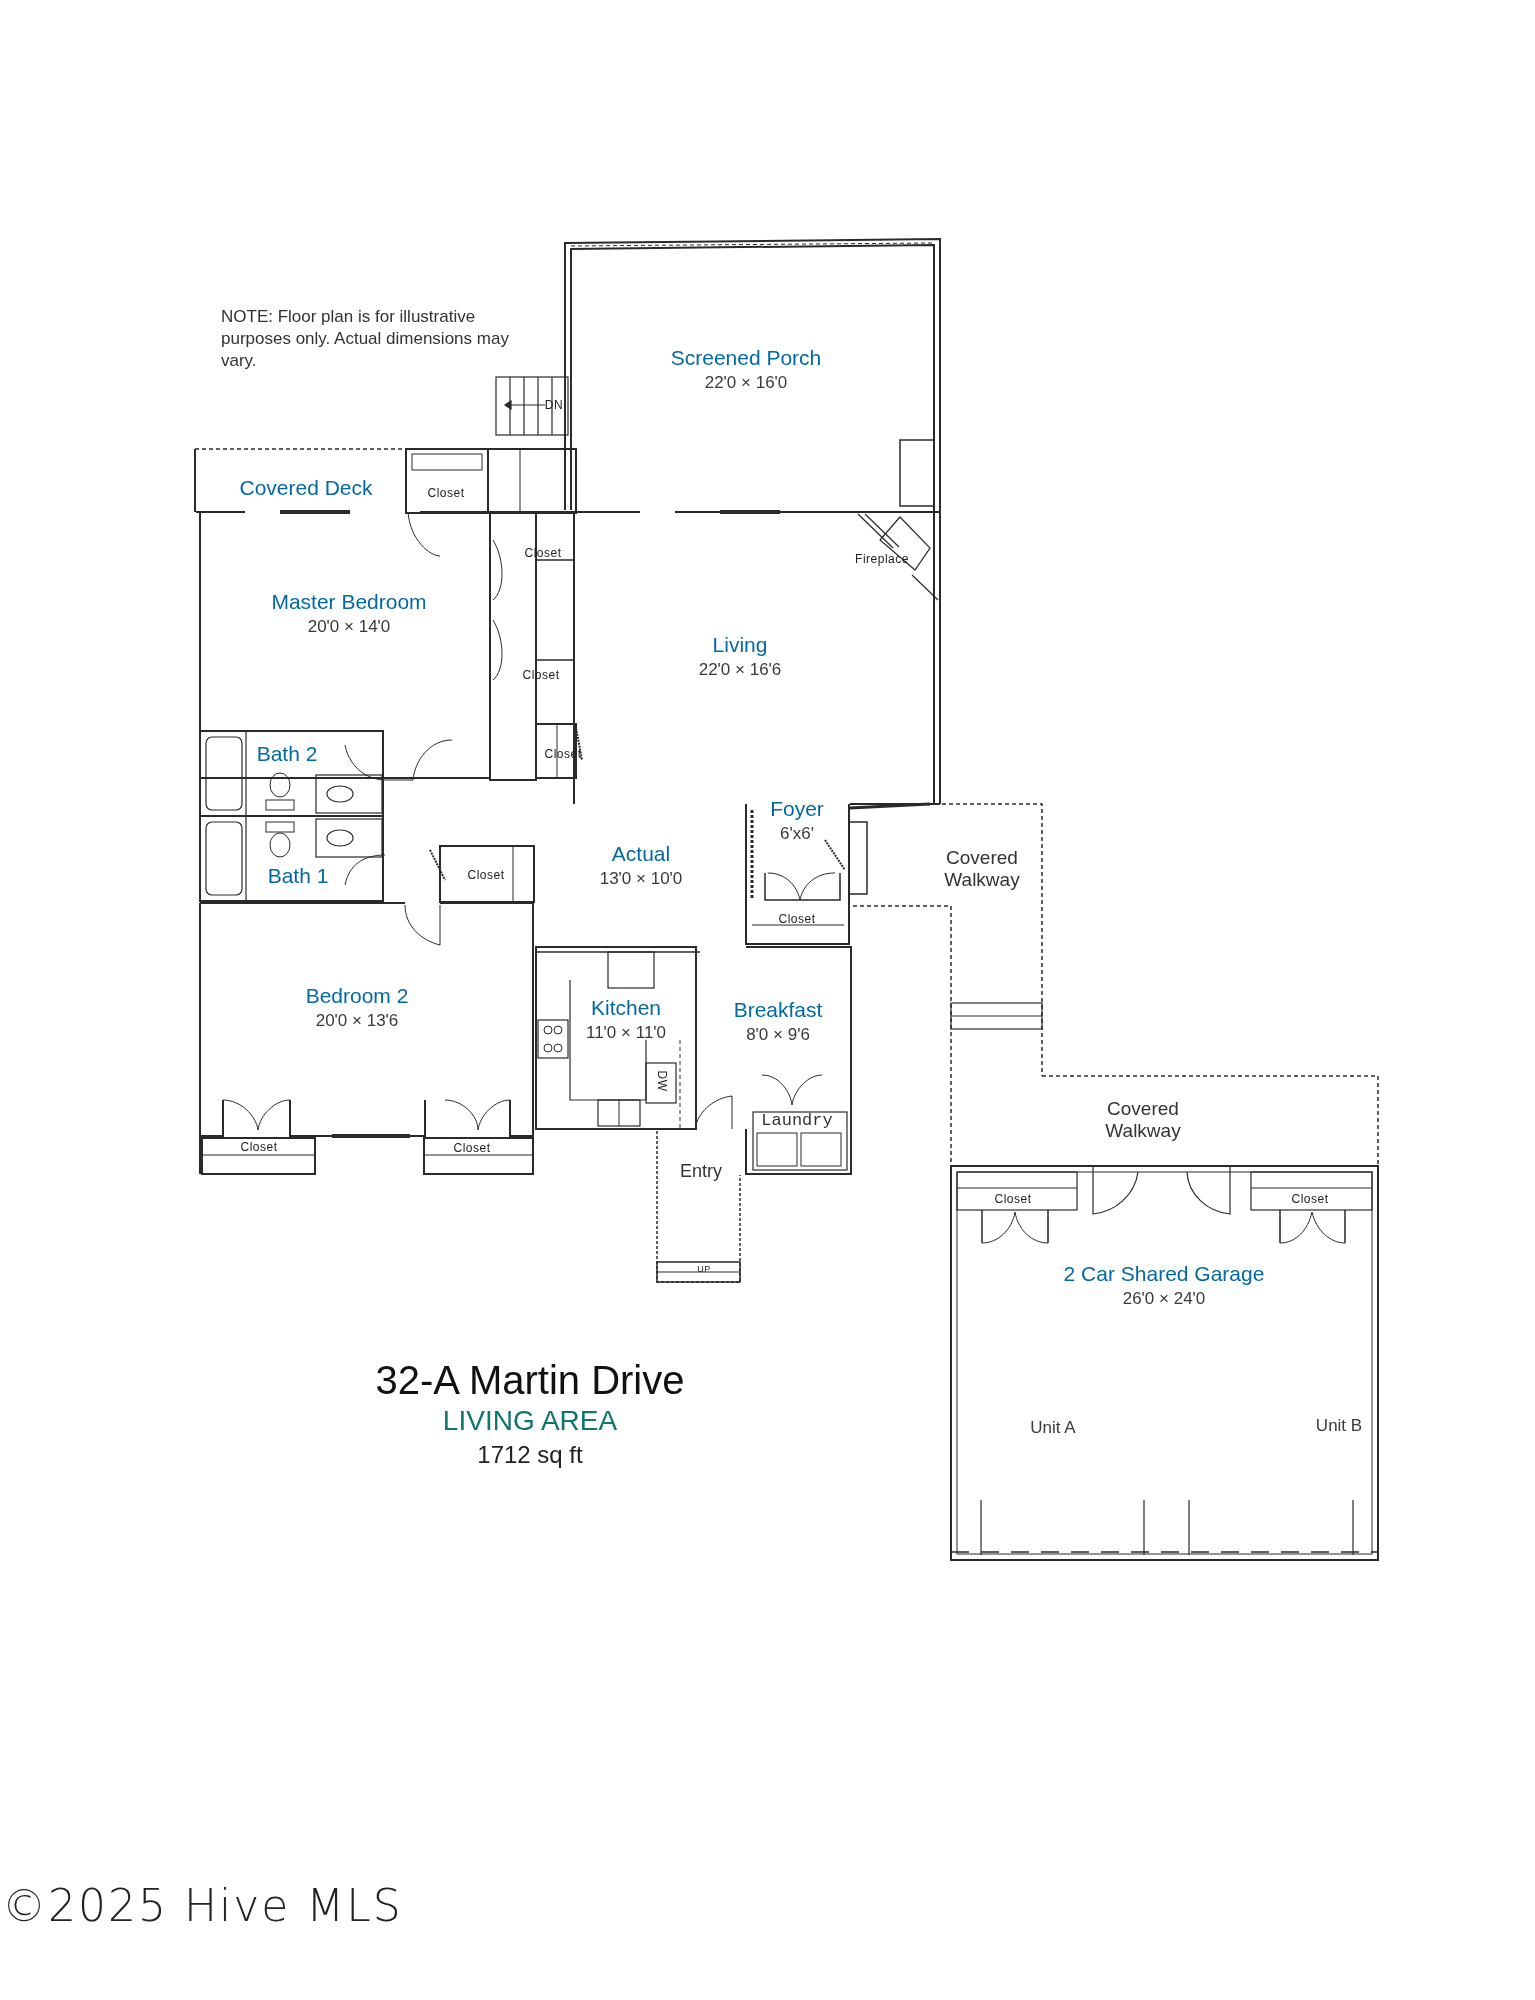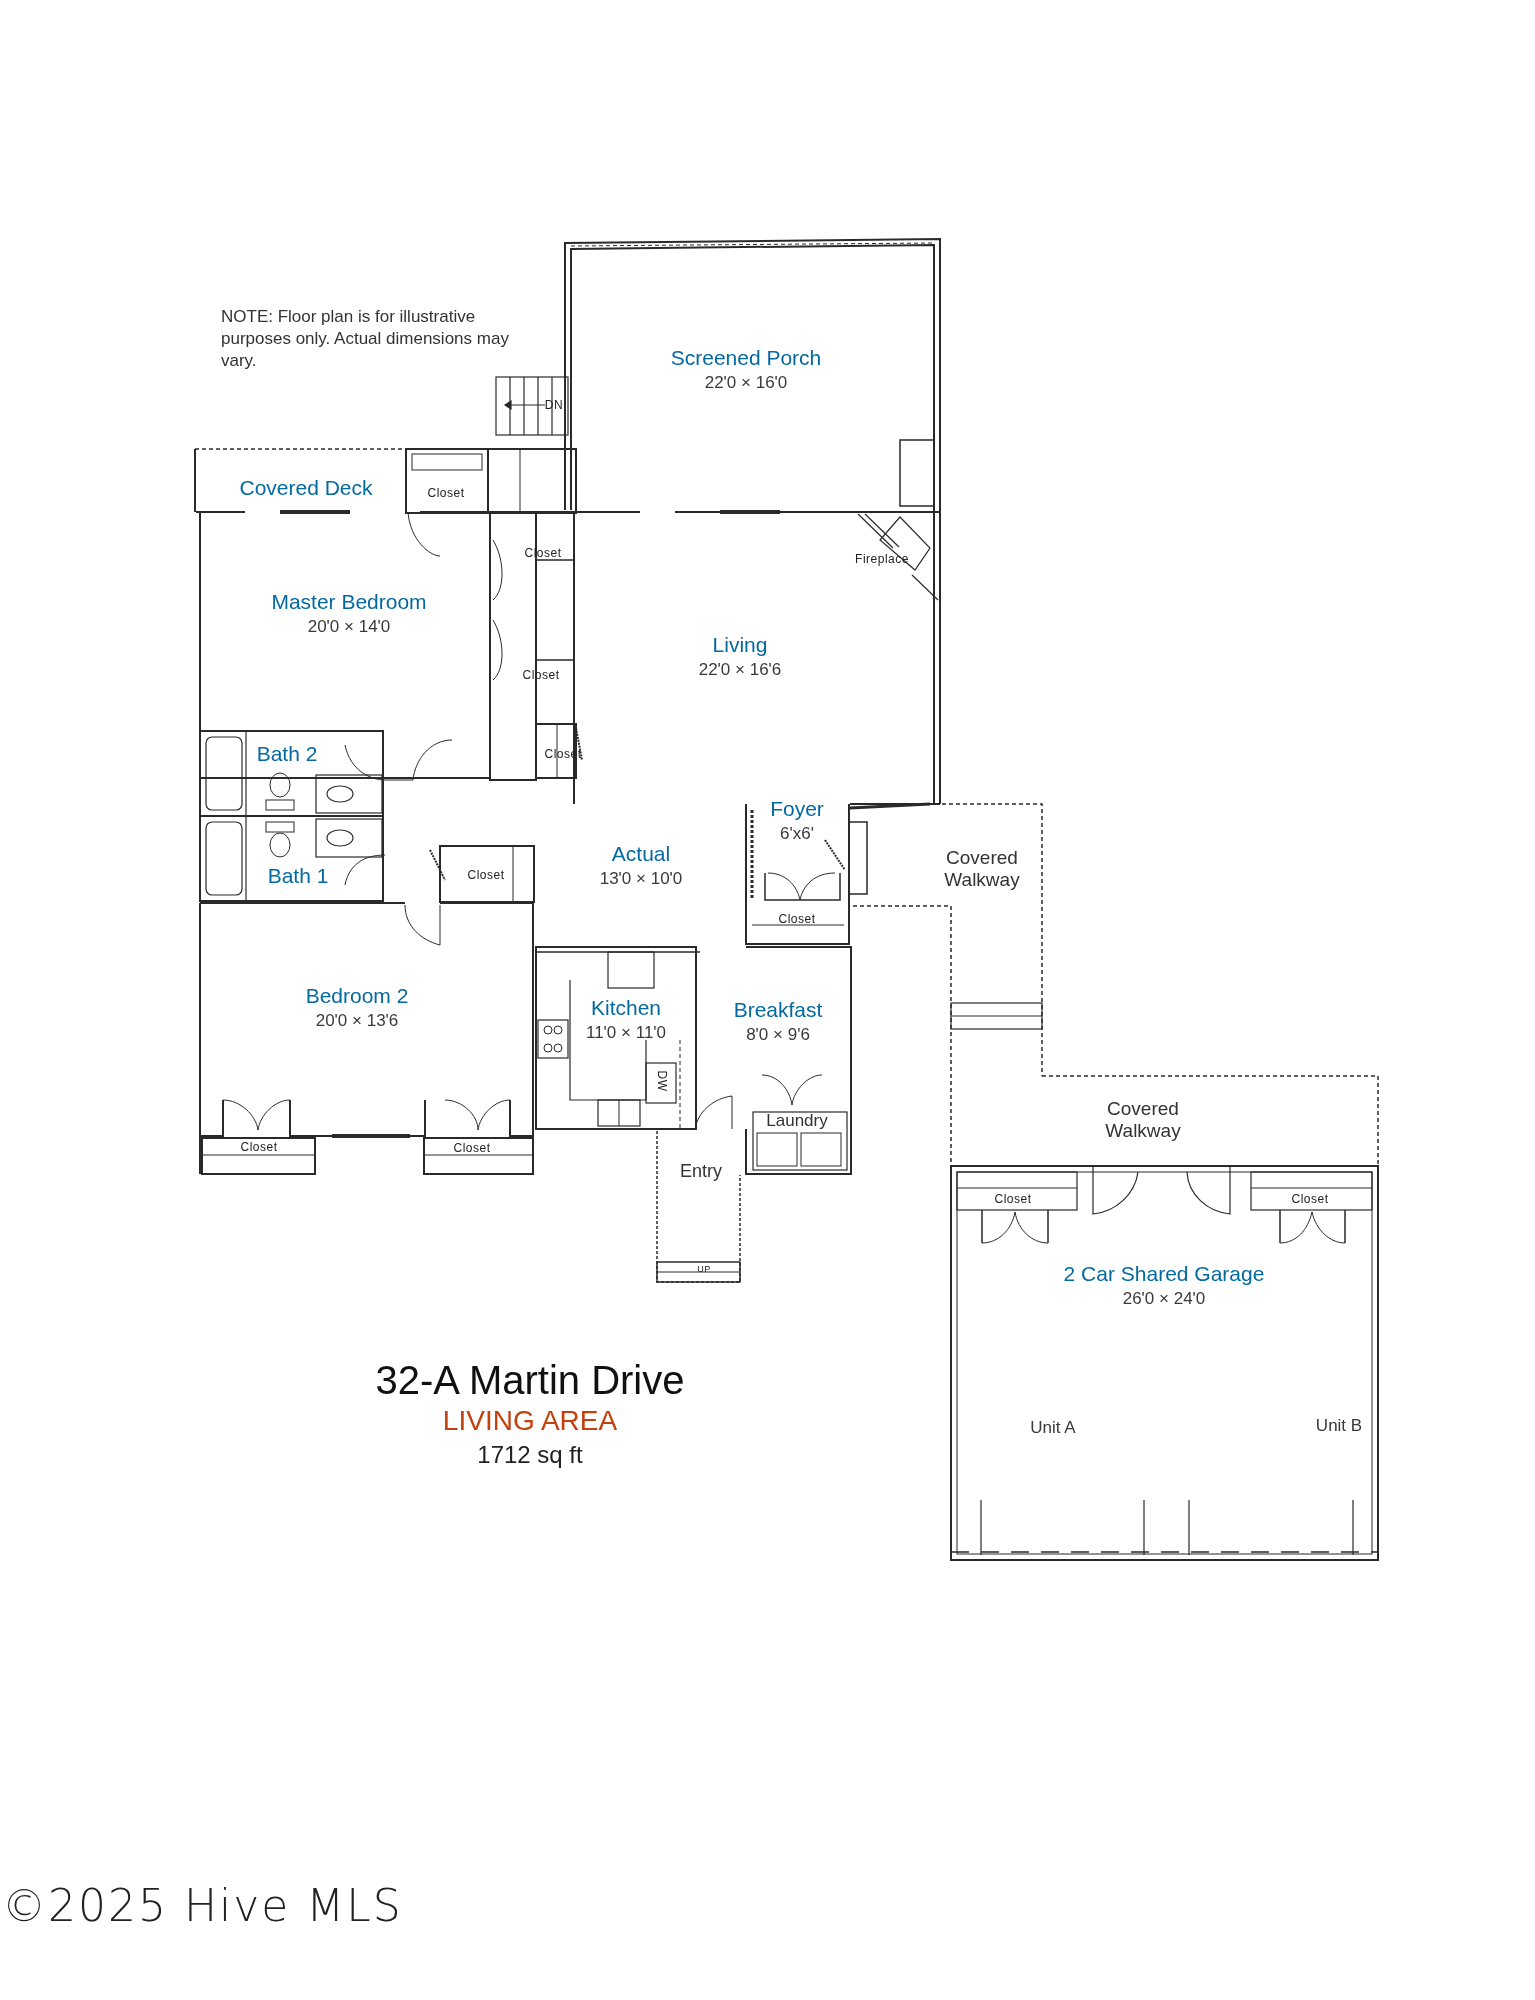--- a/index.html
+++ b/index.html
@@ -7,21 +7,21 @@
          font-family: "Liberation Sans", sans-serif; color: #1c1c1c; }
   #plan { position: absolute; left: 0; top: 0; }
   .lbl { position: absolute; text-align: center; white-space: nowrap; transform: translateX(-50%); }
   .room-name { font-size: 21px; color: #0369a1; }
   .room-dim { font-size: 17px; color: #3a3a3a; margin-top: 3px; }
   .small { font-size: 12px; color: #222; letter-spacing: 0.5px; }
   .walk { font-size: 19px; color: #333; line-height: 22px; }
   .note { position: absolute; left: 221px; top: 306px; font-size: 17px; color: #333; line-height: 22px; width: 300px; }
   .title-block { position: absolute; left: 530px; top: 1358px; transform: translateX(-50%); text-align: center; }
   .title-main { font-size: 40px; color: #111; }
-  .title-sub { font-size: 28px; color: #c2410c; margin-top: 2px; }
+  .title-sub { font-size: 28px; color: #0f766e; margin-top: 2px; }
   .title-area { font-size: 24px; color: #222; margin-top: 4px; }
   .watermark { position: absolute; left: 2px; top: 1880px; font-size: 44px; color: #222;
                font-family: "DejaVu Sans", sans-serif; font-weight: 200; letter-spacing: 2px; }
 </style>
 </head>
 <body>
 
 <svg id="plan" width="1535" height="2000" viewBox="0 0 1535 2000" xmlns="http://www.w3.org/2000/svg">
   <g fill="none" stroke="#2a2a2a" stroke-width="2">
 
@@ -252,21 +252,21 @@
   <div class="room-name">Kitchen</div>
   <div class="room-dim">11'0 × 11'0</div>
 </div>
 <div class="lbl small" style="left:662px; top:1074px; transform: translateX(-50%) rotate(90deg);">DW</div>
 
 <div class="lbl" style="left:778px; top:998px;">
   <div class="room-name">Breakfast</div>
   <div class="room-dim">8'0 × 9'6</div>
 </div>
 
-<div class="lbl" style="left:797px; top:1108px;">
+<div class="lbl" style="left:797px; top:1108px;font-family:Liberation Mono, monospace;">
   <div class="room-dim" style="font-size:17px;color:#333;">Laundry</div>
 </div>
 
 <div class="lbl" style="left:701px; top:1158px;">
   <div class="room-dim" style="font-size:18px;color:#333;">Entry</div>
 </div>
 <div class="lbl small" style="left:704px; top:1264px; font-size:9px;">UP</div>
 <div class="lbl small" style="left:554px; top:398px; font-size:12px;">DN</div>
 
 <div class="lbl walk" style="left:1143px; top:1098px;">

